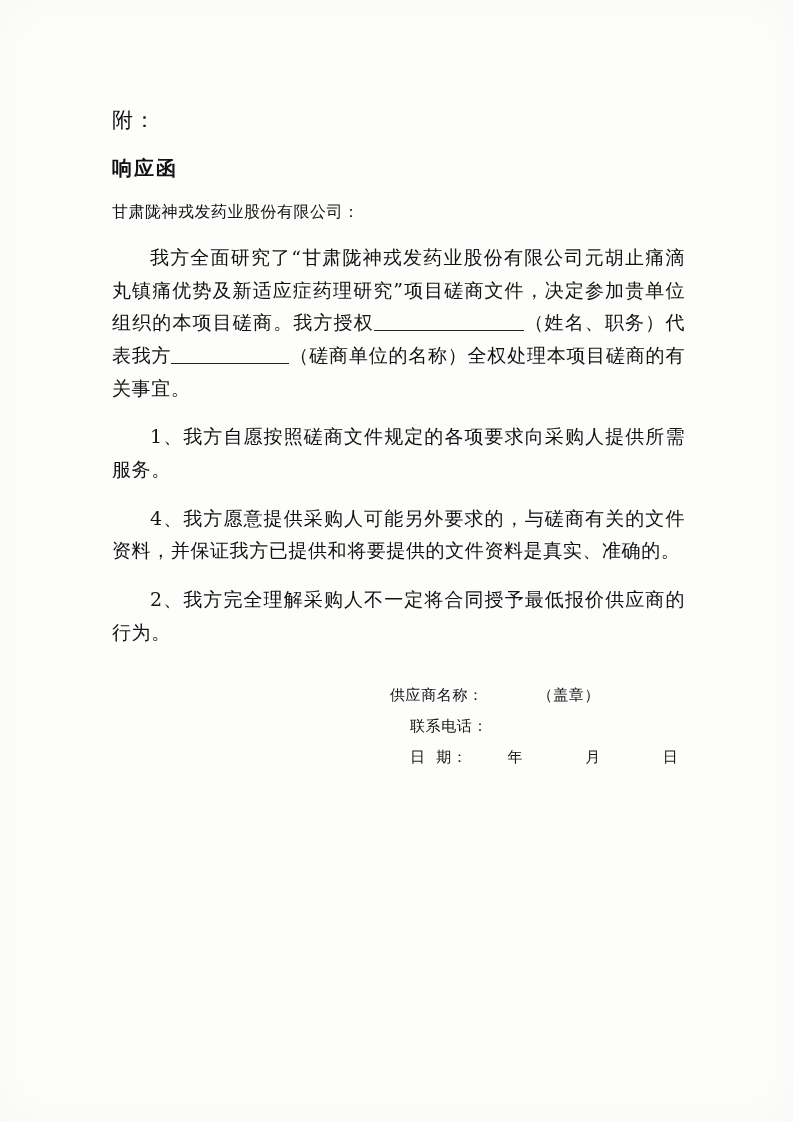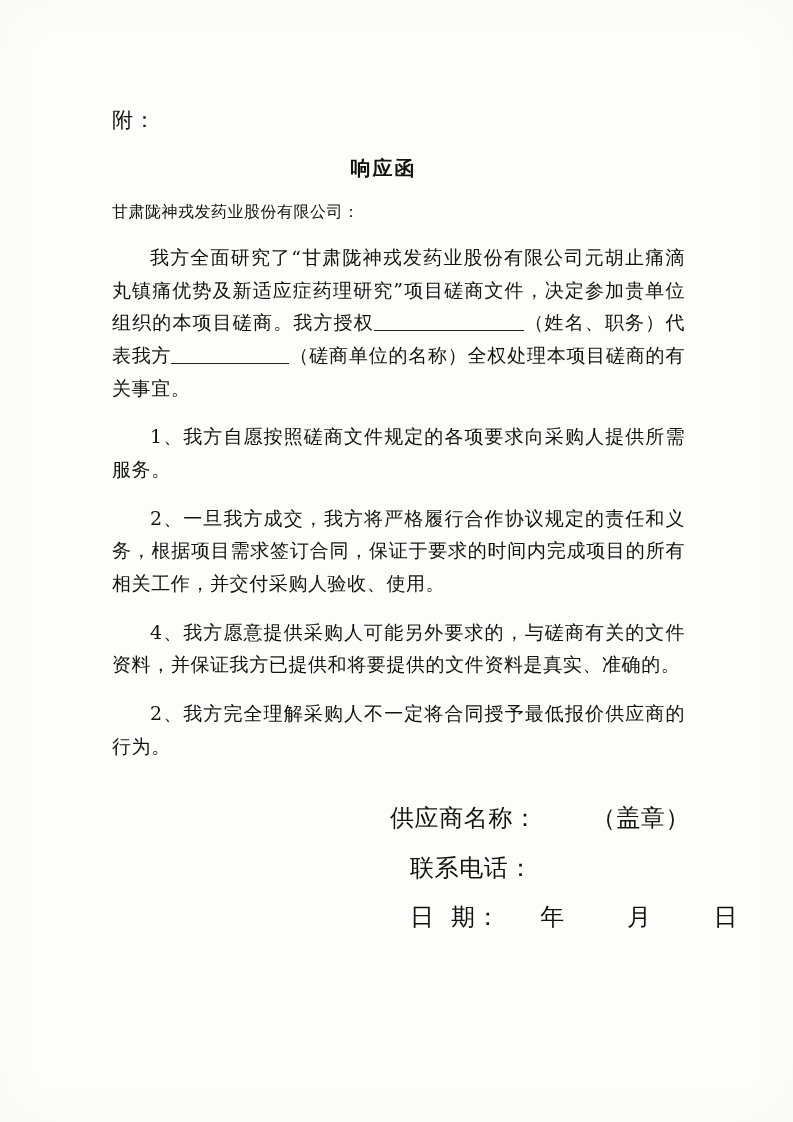--- a/index.html
+++ b/index.html
@@ -23,21 +23,20 @@
     padding: 108px 108px 60px 112px;
     background: #fdfdfc;
   }
   .attach-label {
     font-size: 21px;
     letter-spacing: 1px;
     margin: 0 0 22px 0;
     line-height: 1.2;
   }
   .doc-title {
-    text-align: center;
     font-size: 20px;
     font-weight: bold;
     letter-spacing: 2px;
     margin: 0 0 18px 0;
     padding-right: 30px;
   }
   .addressee {
     font-size: 16px;
     letter-spacing: 0.5px;
     margin: 0 0 10px 0;
@@ -54,21 +53,21 @@
   .blank-line {
     display: inline-block;
     border-bottom: 1.4px solid #222;
     vertical-align: -2px;
   }
   .bl-long { width: 150px; }
   .bl-mid  { width: 118px; }
 
   .sign-block {
     margin-top: 32px;
-    font-size: 24px;
+    font-size: 15px;
     line-height: 2.05;
     letter-spacing: 0.6px;
   }
   .sign-row {
     display: block;
     white-space: pre;
   }
   .sign-indent-1 { padding-left: 278px; }
   .sign-indent-2 { padding-left: 178px; }
   .sign-indent-3 { padding-left: 298px; }
@@ -94,21 +93,20 @@
   <div class="attach-label">附：</div>
 
   <div class="doc-title">响应函</div>
 
   <div class="addressee">甘肃陇神戎发药业股份有限公司：</div>
 
   <p class="body-par"><span>我方全面研究了“甘肃陇神戎发药业股份有限公司元胡止痛滴丸镇痛优势及新适应症药理研究”项目磋商文件，决定参加贵单位组织的本项目磋商。我方授权</span><span class="blank-line bl-long"></span><span>（姓名、职务）代表我方</span><span class="blank-line bl-mid"></span><span>（磋商单位的名称）全权处理本项目磋商的有关事宜。</span></p>
 
   <p class="body-par">1、我方自愿按照磋商文件规定的各项要求向采购人提供所需服务。</p>
 
-  <p class="body-par">2、一旦我方成交，我方将严格履行合作协议规定的责任和义务，根据项目需求签订合同，保证于要求的时间内完成项目的所有相关工作，并交付采购人验收、使用。</p>
 
 
   <p class="body-par">4、我方愿意提供采购人可能另外要求的，与磋商有关的文件资料，并保证我方已提供和将要提供的文件资料是真实、准确的。</p>
 
   <p class="body-par">2、我方完全理解采购人不一定将合同授予最低报价供应商的行为。</p>
 
   <div class="sign-block">
     <span class="sign-row sign-indent-1"><span>供应商名称：</span><span class="gap-sm"></span><span>（盖章）</span></span>
 
 

